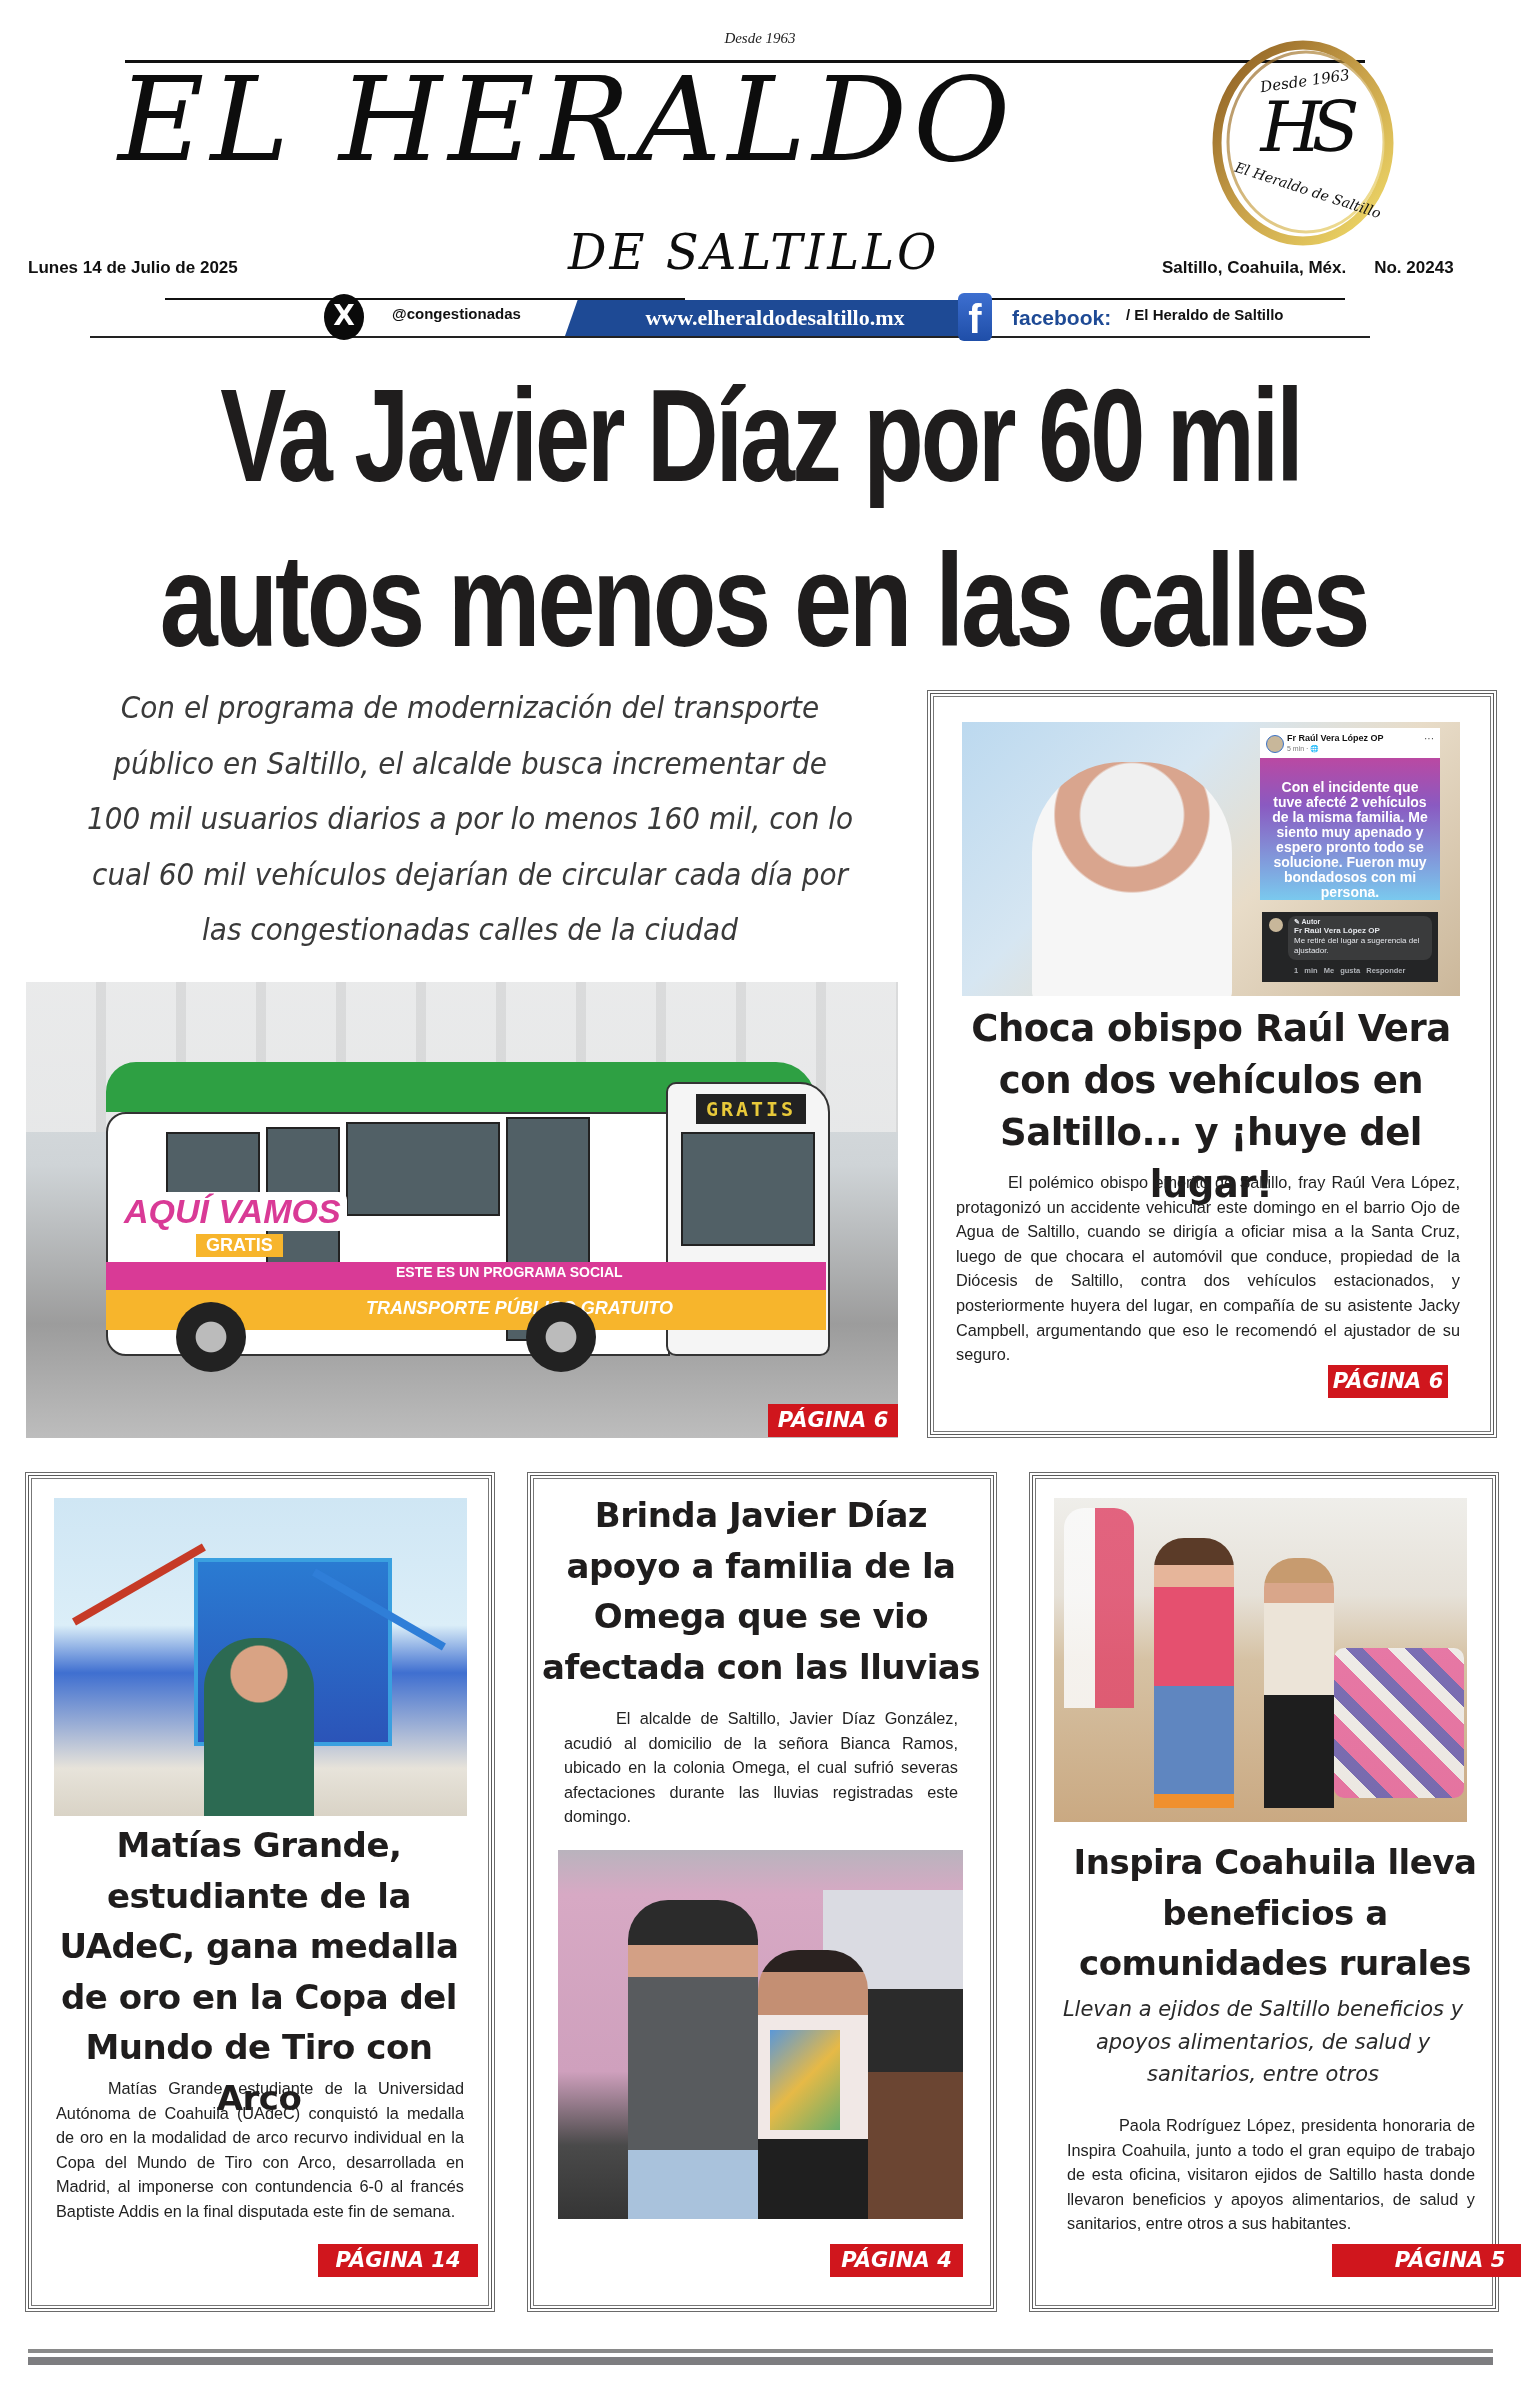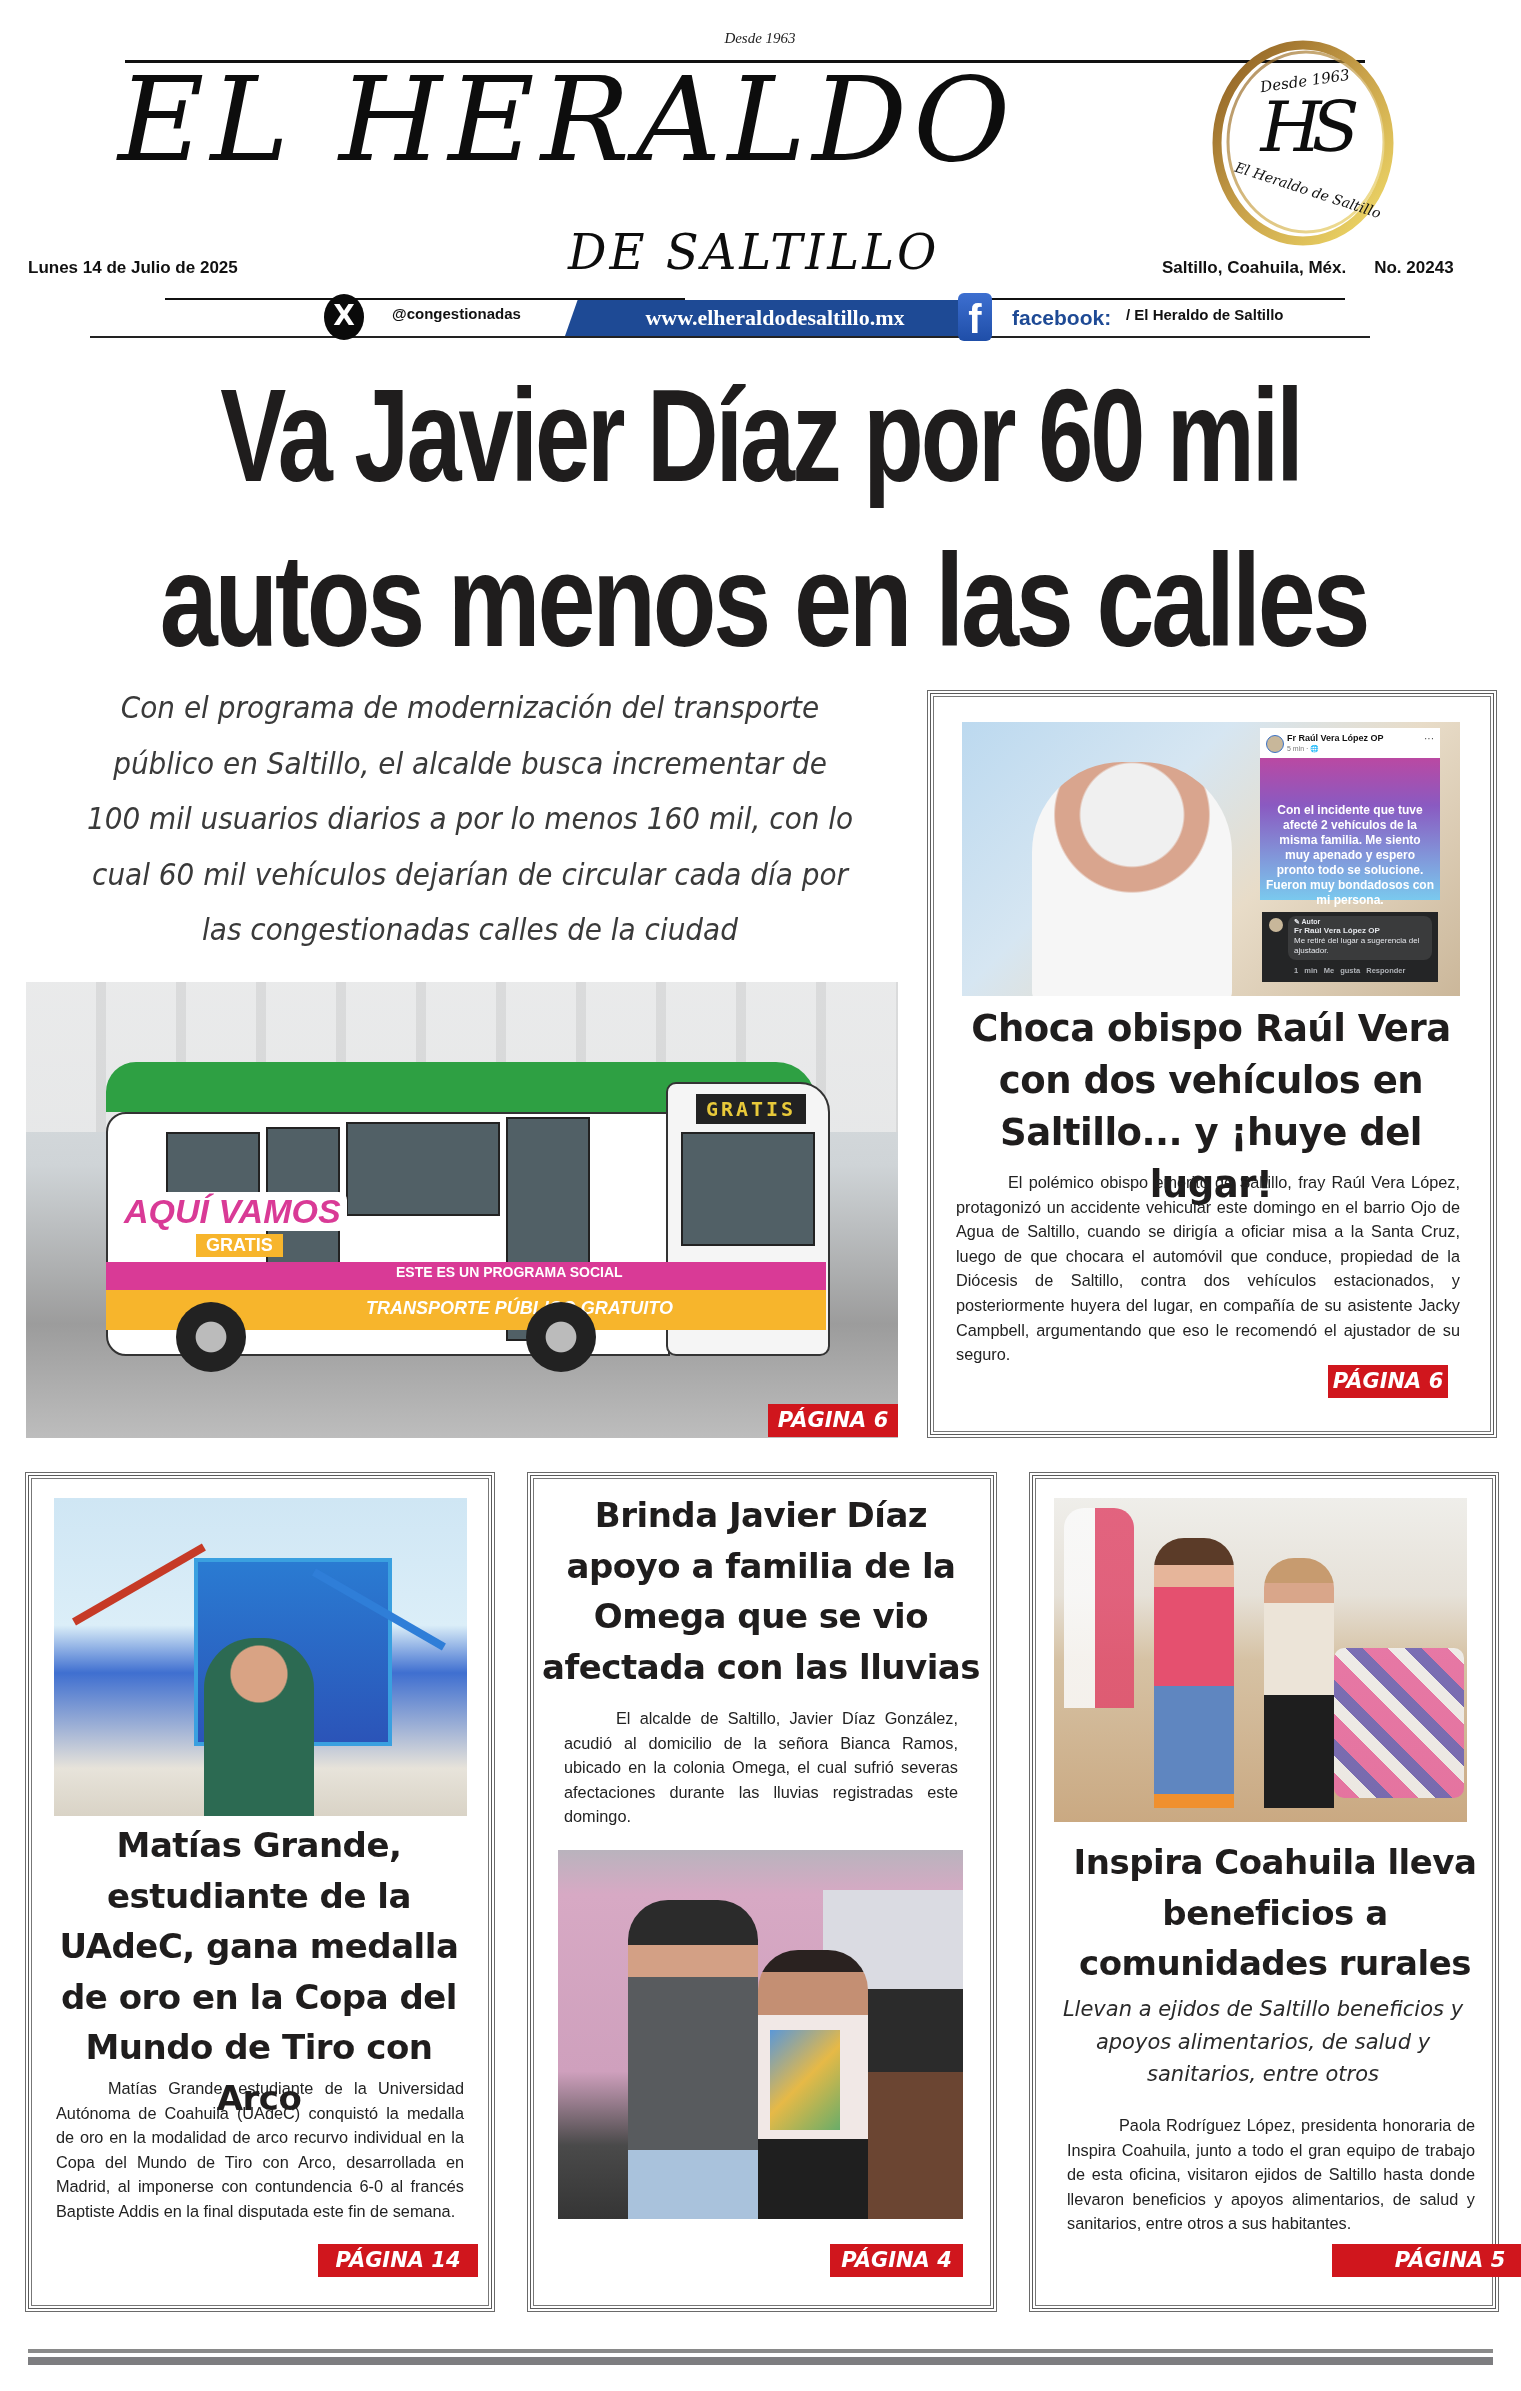--- a/index.html
+++ b/index.html
@@ -63,21 +63,21 @@
   
   .f-bishop { left:930px; top:693px; width:562px; height:740px; }
   .bishop-photo { left:962px; top:722px; width:498px; height:274px; background:linear-gradient(135deg,#bcd9ef 0%,#d6e6f2 35%,#e8dcc8 60%,#cbb79a 100%); overflow:hidden; }
   .bishop-man { position:absolute; left:70px; top:40px; width:200px; height:240px; border-radius:90px 90px 10px 10px; background:radial-gradient(circle at 50% 22%, #f0f0f0 0 24%, #d9a58e 25% 36%, #f6f6f6 37%); }
   .fb-post { position:absolute; left:298px; top:6px; width:180px; height:172px; background:linear-gradient(#d83e8f 0%, #8a5ac1 45%, #7ac9ee 100%); }
   .fb-post-head { position:absolute; left:0; top:0; width:180px; height:30px; background:#fff; }
   .fb-post-avatar { position:absolute; left:6px; top:7px; width:16px; height:16px; border-radius:50%; background:#c8b79a; border:1px solid #3a72c6; }
   .fb-post-name { position:absolute; left:27px; top:5px; font-size:9px; font-weight:bold; color:#111; white-space:nowrap; }
   .fb-post-time { position:absolute; left:27px; top:17px; font-size:7px; color:#777; white-space:nowrap; }
   .fb-post-dots { position:absolute; right:6px; top:5px; font-size:10px; color:#444; }
-  .fb-post-body { position:absolute; left:6px; top:52px; width:168px; text-align:center; color:#fff; font-weight:bold; font-size:12px; line-height:15px;margin-top:23px; }
+  .fb-post-body { position:absolute; left:6px; top:52px; width:168px; text-align:center; color:#fff; font-weight:bold; font-size:14px; line-height:15px; }
   .fb-comment { position:absolute; left:300px; top:190px; width:176px; height:70px; background:#242526; }
   .fb-comment-avatar { position:absolute; left:7px; top:6px; width:14px; height:14px; border-radius:50%; background:#c8b79a; }
   .fb-comment-bubble { position:absolute; left:26px; top:4px; width:144px; height:44px; background:#3a3b3c; border-radius:8px; }
   .fb-c-role { position:absolute; left:32px; top:6px; font-size:7px; color:#e4e6eb; font-weight:bold; }
   .fb-c-name { position:absolute; left:32px; top:14px; font-size:8px; color:#e4e6eb; font-weight:bold; white-space:nowrap; }
   .fb-c-text { position:absolute; left:32px; top:24px; width:136px; font-size:8px; color:#e4e6eb; line-height:10px; }
   .fb-c-actions { position:absolute; left:32px; top:54px; font-size:7.5px; color:#b0b3b8; font-weight:bold; white-space:nowrap; word-spacing:4px; }
 
   .story-title { text-align:center; font-family:"DejaVu Sans", sans-serif; font-weight:bold; color:#1f1d1d; letter-spacing:-0.5px; }
   .t-bishop { left:936px; top:1003px; width:550px; font-size:37px; line-height:52px; }

